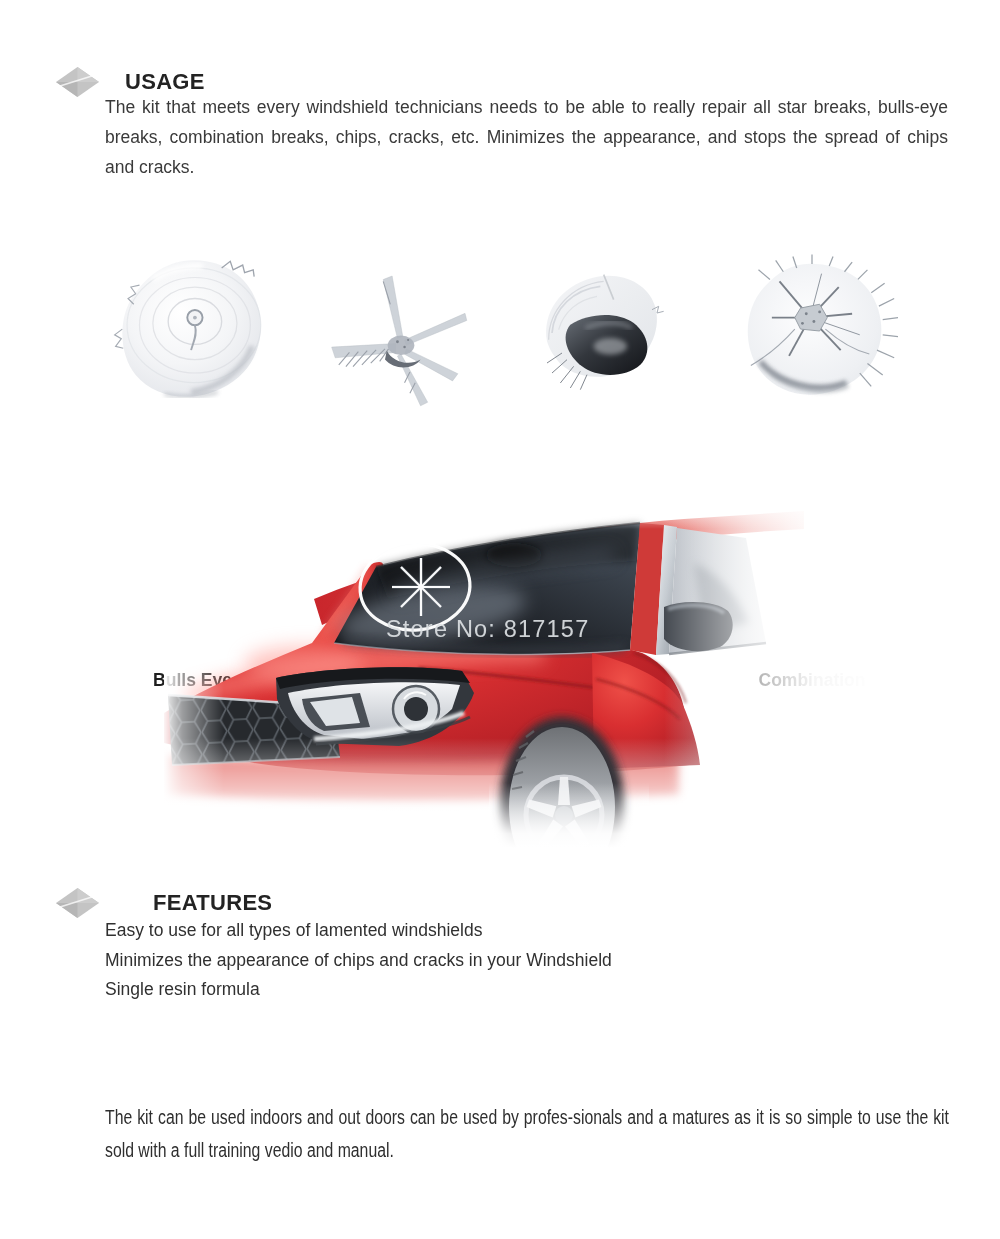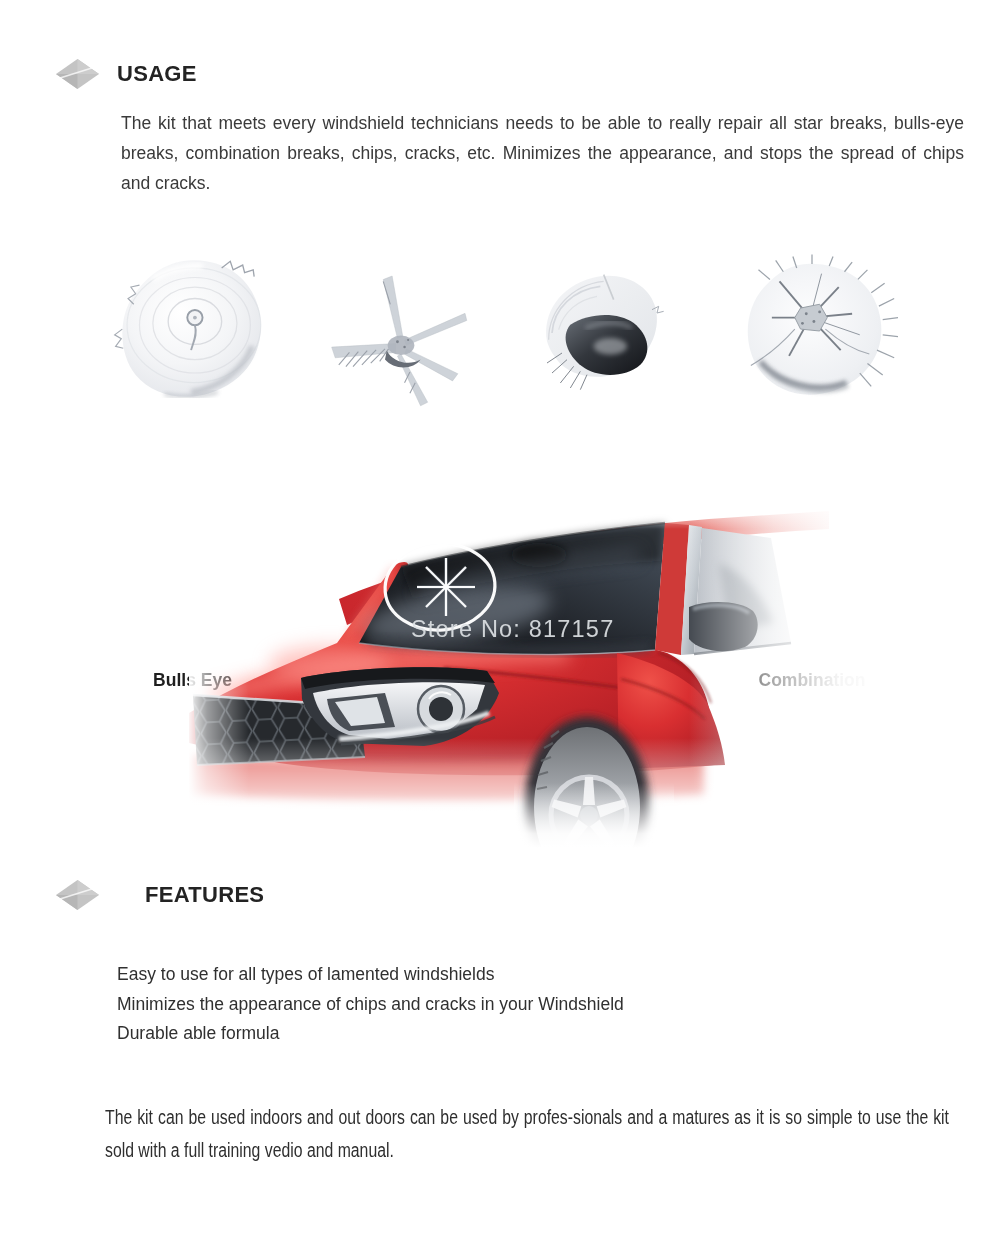--- a/index.html
+++ b/index.html
@@ -1,46 +1,46 @@
 <!DOCTYPE html>
 <html><head>
 <meta charset="utf-8">
 <style>
   html,body{margin:0;padding:0;background:#fff;}
   .page{position:relative;width:1000px;height:1239px;background:#ffffff;overflow:hidden;
         font-family:"Liberation Sans","DejaVu Sans",sans-serif;color:#383838;}
 
   .sec-header{position:absolute;left:55px;display:flex;align-items:center;gap:9px;}
-  .sec-header h2{margin:8px;font-size:22px;font-weight:700;color:#232323;letter-spacing:.3px;}
+  .sec-header h2{margin:16px;font-size:22px;font-weight:700;color:#232323;letter-spacing:.3px;}
   #usage-header{top:53px;}
   #features-header{top:874px;gap:37px;}
   .diamond{width:45px;height:32px;flex:0 0 auto;}
 
-  .body-text{position:absolute;left:105px;width:843px;margin:16px;
+  .body-text{position:absolute;left:105px;width:843px;margin:0;
              font-size:17.5px;line-height:30px;color:#3a3a3a;text-align:justify;}
   #usage-body{top:92px;}
 
   .break-row{position:absolute;top:250px;left:0;width:1000px;height:205px;}
   .break-cell{position:absolute;top:0;height:205px;margin:0;}
   .break-cell svg{display:block;margin:0 auto;}
   .break-cell figcaption{position:absolute;left:0;right:0;top:420px;}
   .break-caption{position:absolute;left:0;right:0;top:176px;text-align:center;
                  font-size:17.5px;font-weight:700;color:#1f1f1f;}
   #cell-bullseye{left:100px;width:185px;}
   #cell-star{left:310px;width:182px;}
   #cell-halfmoon{left:510px;width:184px;}
   #cell-combination{left:718px;width:188px;}
   #cell-bullseye svg{margin-top:2px;}
   #cell-star svg{margin-top:16px;}
   #cell-halfmoon svg{margin-top:12px;}
   #cell-combination svg{margin-top:2px;}
 
-  .car-figure{position:absolute;left:189px;top:503px;width:710px;height:345px;margin:0;}
-
-  .features-list{position:absolute;left:117px;top:916px;width:860px;margin-top:44px;}
+  .car-figure{position:absolute;left:164px;top:503px;width:710px;height:345px;margin:0;}
+
+  .features-list{position:absolute;left:105px;top:916px;width:860px;}
   .features-list .feat-item{font-size:17.5px;line-height:29.6px;color:#303030;}
 
   #features-footer{position:absolute;left:105px;top:1101px;width:1042px;margin:0;
                    font-size:19.5px;line-height:33px;color:#2e2e2e;text-align:justify;
                    transform:scaleX(0.81);transform-origin:0 0;}
 </style>
 </head>
 <body>
 
 <div class="page">
@@ -384,18 +384,18 @@
       <polygon points="22.5,1 44,16 22.5,16" fill="#cdcdcd"></polygon>
       <polygon points="1,16 22.5,31 22.5,16" fill="#b6b6b6"></polygon>
       <path d="M5,20 L40,9" stroke="#ffffff" stroke-width="1.8" opacity="0.75" fill="none"></path>
     </svg>
     <h2>FEATURES</h2>
   </div>
 
   <div class="features-list">
     <div class="feat-item">Easy to use for all types of lamented windshields</div>
     <div class="feat-item">Minimizes the appearance of chips and cracks in your Windshield</div>
-    <div class="feat-item">Durable able formula</div>
+    <div class="feat-item">Single resin formula</div>
   </div>
 
   <p id="features-footer">The kit can be used indoors and out doors can be used by profes-sionals and a matures as it is so simple to use the kit sold with a full training vedio and manual.</p>
 
 </div>
 
 </body></html>

